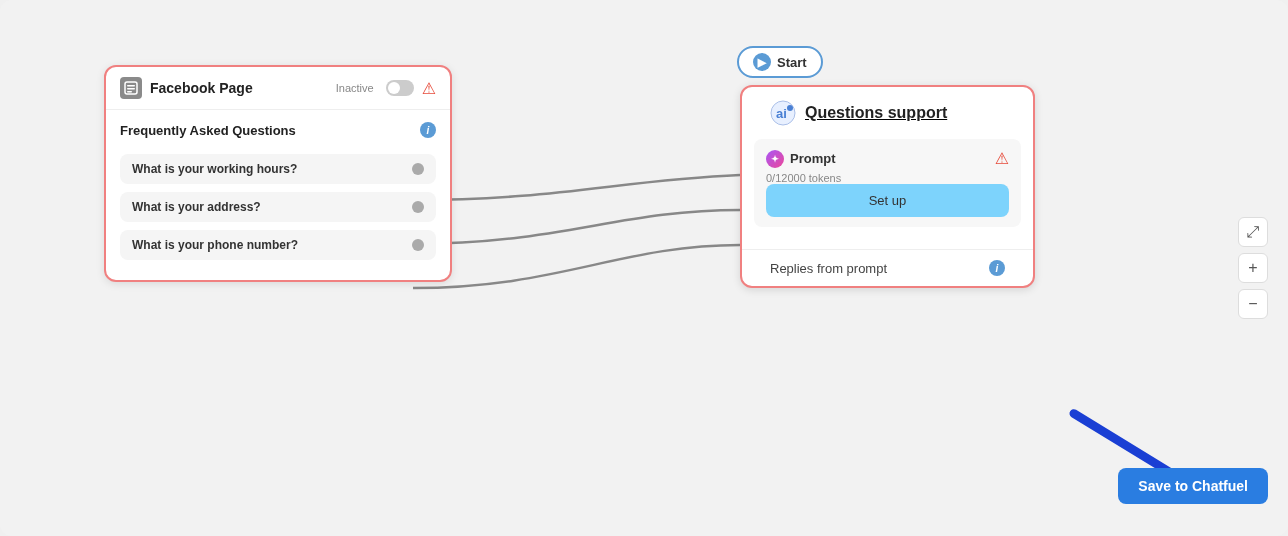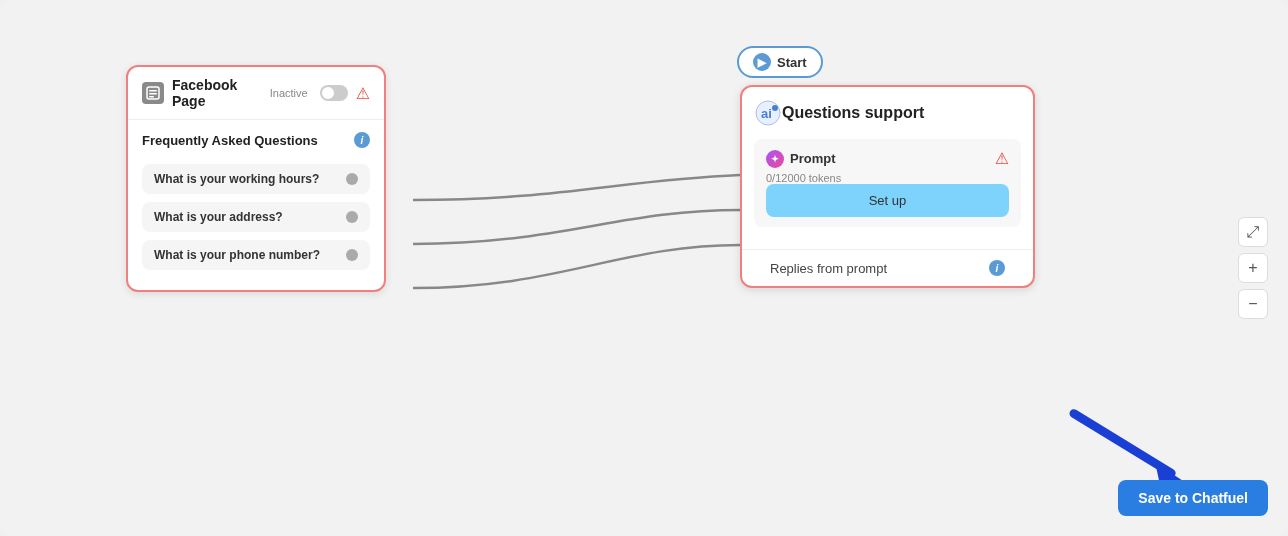--- a/index.html
+++ b/index.html
@@ -16,23 +16,23 @@
     .canvas {
       width: 100%;
       height: 100%;
       position: relative;
       background: #f2f2f2;
     }
 
     
     .fb-node {
       position: absolute;
-      left: 126px;
+      left: 104px;
       top: 65px;
-      width: 260px;
+      width: 348px;
       background: #fff;
       border-radius: 12px;
       border: 2px solid #f08080;
       box-shadow: 0 2px 8px rgba(0,0,0,0.1);
     }
 
     .fb-node-header {
       display: flex;
       align-items: center;
       gap: 8px;
@@ -145,22 +145,23 @@
       width: 295px;
       background: #fff;
       border-radius: 12px;
       border: 2px solid #f08080;
       box-shadow: 0 2px 8px rgba(0,0,0,0.12);
     }
 
     .cs-node-header {
       display: flex;
       align-items: center;
-      gap: 0;
-      padding: 12px 12px;
+      gap: 8px;
+      padding: 12px 27px;
+      text-decoration: underline;
     }
 
     .ai-icon {
       width: 28px;
       height: 28px;
       display: flex;
       align-items: center;
       justify-content: center;
     }
 
@@ -292,21 +293,21 @@
       justify-content: center;
       cursor: pointer;
       font-size: 16px;
       color: #555;
     }
 
     
     .save-btn {
       position: absolute;
       right: 20px;
-      bottom: 20px;
+      bottom: 32px;
       background: #2a7de1;
       color: #fff;
       border: none;
       border-radius: 8px;
       padding: 10px 20px;
       font-size: 14px;
       font-weight: 600;
       cursor: pointer;
     }
 

